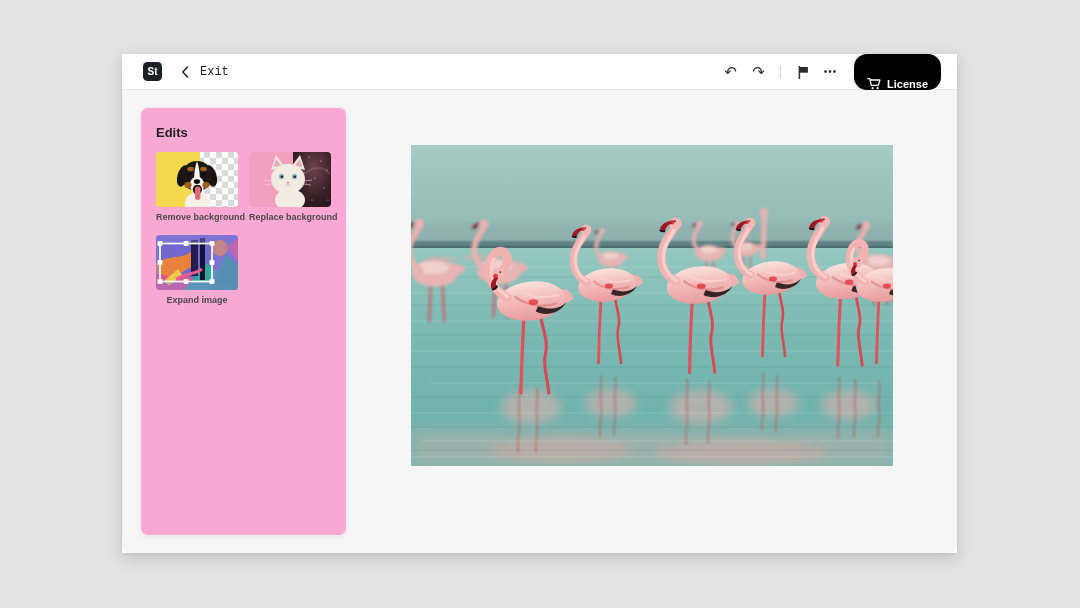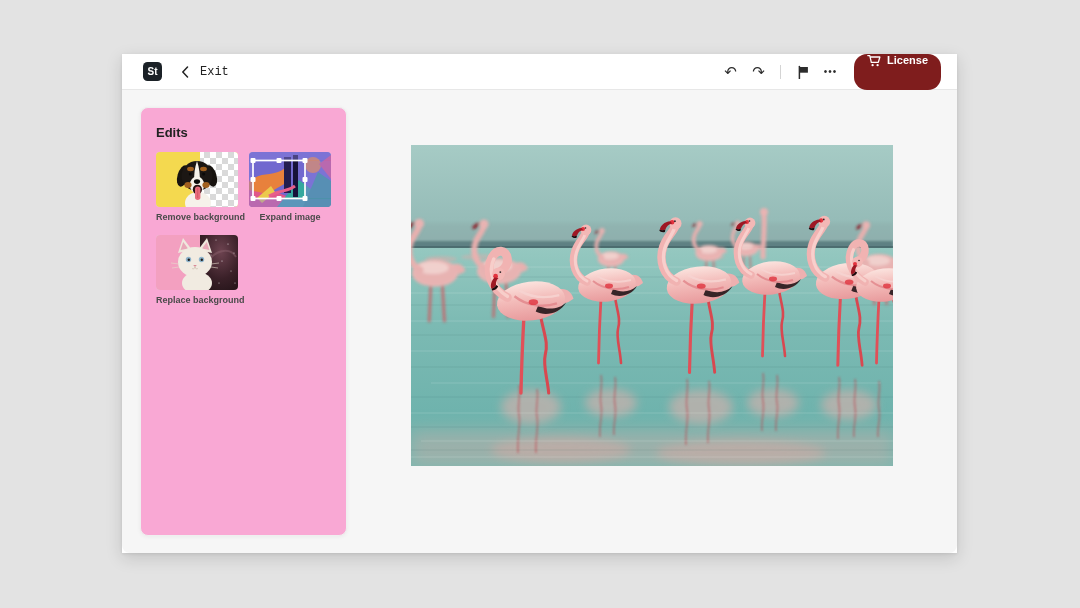--- a/index.html
+++ b/index.html
@@ -37,22 +37,22 @@
     min-width:25px; height:24px; display:flex; align-items:center;
     justify-content:center; border-radius:4px; cursor:pointer;
     color:#2c2c2c; font-size:15px; line-height:1; background:transparent;
     border:none;
   }
   .glyph { font-size:15px; color:#2c2c2c; }
   .more-glyph { font-size:10px; letter-spacing:1px; color:#2c2c2c; }
   .v-divider { width:1px; height:14px; background:#d4d4d4; margin:0 6px; }
   .license-btn {
     margin-left:8px; height:36px; padding:0 13px; border:none;
-    border-radius:13px; background:#7f1d1d; color:#fff;
-    display:flex; align-items:flex-start; gap:6px;
+    border-radius:13px; background:#000000; color:#fff;
+    display:flex; align-items:flex-end; gap:6px;
     font-size:11px; font-weight:bold; cursor:pointer;
     font-family:"Liberation Sans","DejaVu Sans",sans-serif;
   }
   
   .content {
     position:absolute; left:0; right:0; top:36px; bottom:0;
     background:#f6f6f6; border-radius:0 0 8px 8px;
   }
   .sidebar-card {
     position:absolute; left:18px; top:17px; width:207px; height:429px;
@@ -164,56 +164,20 @@
                 <circle cx="-6.6" cy="-4" r="1.5" fill="#0b0a09"></circle>
                 <circle cx="6.6" cy="-4" r="1.5" fill="#0b0a09"></circle>
                 <ellipse cx="0" cy="3.6" rx="3.1" ry="2.3" fill="#0b0a09"></ellipse>
                 <ellipse cx="0.4" cy="11.5" rx="4.6" ry="4.8" fill="#2a1313"></ellipse>
                 <rect x="-2" y="8.5" width="5.4" height="13.5" rx="2.7" fill="#e86d7d"></rect>
                 <path d="M0.7 10 V20" stroke="#cf5260" stroke-width="0.8"></path>
               </g>
             </svg>
           </div>
           <div class="tool-label">Remove background</div>
-        </div>
-
-        <div class="tool">
-          <div class="thumb">
-            <svg width="82" height="55" viewBox="0 0 82 55">
-              <rect width="82" height="55" fill="#7168cf"></rect>
-              <path d="M0 55 L0 28 C14 36 30 40 46 48 L46 55 Z" fill="#e0578a"></path>
-              <path d="M0 30 C12 18 24 26 36 16 L42 28 L18 42 L0 38 Z" fill="#e8813c"></path>
-              <path d="M28 55 L50 28 L63 38 L58 55 Z" fill="#35a89e"></path>
-              <path d="M8 46 L22 34 L26 40 L13 51 Z" fill="#ecc94b"></path>
-              <circle cx="64" cy="13" r="8" fill="#ef8a44"></circle>
-              <path d="M54 55 L69 20 L82 29 L82 55 Z" fill="#2f9b94"></path>
-              <path d="M70 12 L82 3 L82 27 Z" fill="#e0578a"></path>
-              <rect x="35" y="5" width="7" height="36" fill="#221d4e"></rect>
-              <rect x="44" y="3" width="5" height="42" fill="#16123a"></rect>
-              <path d="M20 44 C30 38 38 40 46 34" stroke="#e85f8a" stroke-width="3" fill="none"></path>
-              <g fill="#8a82dc" opacity="0.45">
-                <rect x="0" y="0" width="82" height="8.5"></rect>
-                <rect x="0" y="46.5" width="82" height="8.5"></rect>
-                <rect x="0" y="8.5" width="4" height="38"></rect>
-                <rect x="56" y="8.5" width="26" height="38"></rect>
-              </g>
-              <rect x="4" y="8.5" width="52" height="38" fill="none" stroke="#ffffff" stroke-width="1.7"></rect>
-              <g fill="#ffffff">
-                <rect x="1.5" y="6" width="5" height="5" rx="1"></rect>
-                <rect x="53.5" y="6" width="5" height="5" rx="1"></rect>
-                <rect x="1.5" y="44" width="5" height="5" rx="1"></rect>
-                <rect x="53.5" y="44" width="5" height="5" rx="1"></rect>
-                <rect x="27.5" y="6" width="5" height="5" rx="1"></rect>
-                <rect x="27.5" y="44" width="5" height="5" rx="1"></rect>
-                <rect x="1.5" y="25" width="5" height="5" rx="1"></rect>
-                <rect x="53.5" y="25" width="5" height="5" rx="1"></rect>
-              </g>
-            </svg>
-          </div>
-          <div class="tool-label">Expand image</div>
         </div>
 
         <div class="tool">
           <div class="thumb">
             <svg width="82" height="55" viewBox="0 0 82 55">
               <defs>
                 <radialGradient id="gal" cx="0.55" cy="0.3" r="0.9">
                   <stop offset="0" stop-color="#6d4350"></stop>
                   <stop offset="0.55" stop-color="#3a2028"></stop>
                   <stop offset="1" stop-color="#1f1115"></stop>
@@ -246,20 +210,56 @@
                 <circle cx="-6.2" cy="-5.3" r="1.2" fill="#1c1c1c"></circle>
                 <circle cx="6.8" cy="-5.3" r="1.2" fill="#1c1c1c"></circle>
                 <path d="M-1.8 0 H1.8 L0 2 Z" fill="#d98a96"></path>
                 <path d="M0 2 C0 3.6 -1.6 4.2 -2.8 3.6 M0 2 C0 3.6 1.6 4.2 2.8 3.6" stroke="#c9b8a8" stroke-width="0.7" fill="none"></path>
                 <path d="M-16 -1 L-24 -2 M-16 2 L-23 3 M16 -1 L24 -2 M16 2 L23 3" stroke="#e5dccd" stroke-width="0.6"></path>
               </g>
             </svg>
           </div>
           <div class="tool-label">Replace background</div>
         </div>
+
+        <div class="tool">
+          <div class="thumb">
+            <svg width="82" height="55" viewBox="0 0 82 55">
+              <rect width="82" height="55" fill="#7168cf"></rect>
+              <path d="M0 55 L0 28 C14 36 30 40 46 48 L46 55 Z" fill="#e0578a"></path>
+              <path d="M0 30 C12 18 24 26 36 16 L42 28 L18 42 L0 38 Z" fill="#e8813c"></path>
+              <path d="M28 55 L50 28 L63 38 L58 55 Z" fill="#35a89e"></path>
+              <path d="M8 46 L22 34 L26 40 L13 51 Z" fill="#ecc94b"></path>
+              <circle cx="64" cy="13" r="8" fill="#ef8a44"></circle>
+              <path d="M54 55 L69 20 L82 29 L82 55 Z" fill="#2f9b94"></path>
+              <path d="M70 12 L82 3 L82 27 Z" fill="#e0578a"></path>
+              <rect x="35" y="5" width="7" height="36" fill="#221d4e"></rect>
+              <rect x="44" y="3" width="5" height="42" fill="#16123a"></rect>
+              <path d="M20 44 C30 38 38 40 46 34" stroke="#e85f8a" stroke-width="3" fill="none"></path>
+              <g fill="#8a82dc" opacity="0.45">
+                <rect x="0" y="0" width="82" height="8.5"></rect>
+                <rect x="0" y="46.5" width="82" height="8.5"></rect>
+                <rect x="0" y="8.5" width="4" height="38"></rect>
+                <rect x="56" y="8.5" width="26" height="38"></rect>
+              </g>
+              <rect x="4" y="8.5" width="52" height="38" fill="none" stroke="#ffffff" stroke-width="1.7"></rect>
+              <g fill="#ffffff">
+                <rect x="1.5" y="6" width="5" height="5" rx="1"></rect>
+                <rect x="53.5" y="6" width="5" height="5" rx="1"></rect>
+                <rect x="1.5" y="44" width="5" height="5" rx="1"></rect>
+                <rect x="53.5" y="44" width="5" height="5" rx="1"></rect>
+                <rect x="27.5" y="6" width="5" height="5" rx="1"></rect>
+                <rect x="27.5" y="44" width="5" height="5" rx="1"></rect>
+                <rect x="1.5" y="25" width="5" height="5" rx="1"></rect>
+                <rect x="53.5" y="25" width="5" height="5" rx="1"></rect>
+              </g>
+            </svg>
+          </div>
+          <div class="tool-label">Expand image</div>
+        </div>
       </div>
     </div>
 
     <div class="stage">
       <svg width="482" height="321" viewBox="0 0 482 321">
         <defs>
           <linearGradient id="gSky" x1="0" y1="0" x2="0" y2="1">
             <stop offset="0" stop-color="#a6cbc5"></stop>
             <stop offset="0.7" stop-color="#96bcb8"></stop>
             <stop offset="1" stop-color="#8aabaa"></stop>

